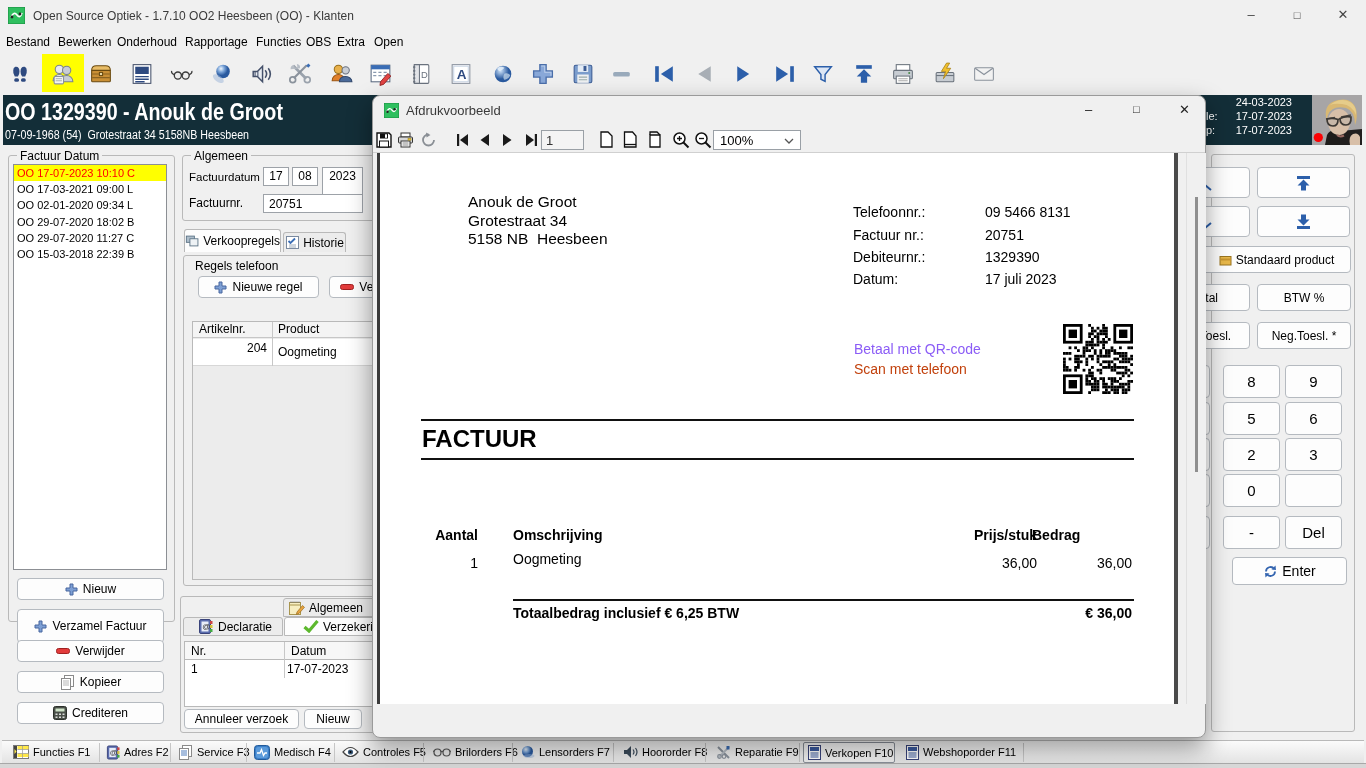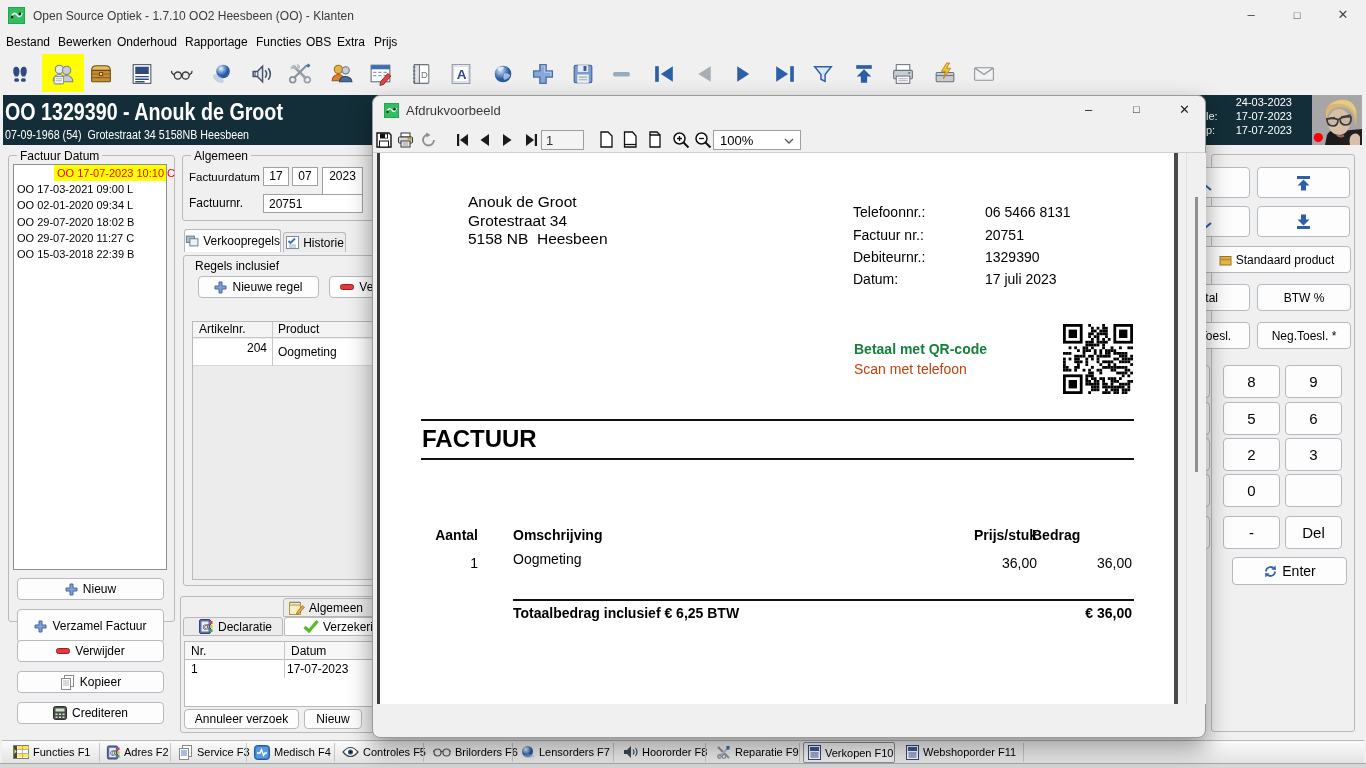--- a/index.html
+++ b/index.html
@@ -31,21 +31,21 @@
   
   .group { position:absolute; border:1px solid #b9b9b9; border-radius:3px; }
   .group > .glabel { position:absolute; top:-7px; left:8px; background:#f0f0f0; padding:0 3px; font-size:12px; color:#000; }
 
   
   .btn { position:absolute; background:#fdfdfd; border:1px solid #b5bac0; border-radius:4px; font-size:12px; color:#000; display:flex; align-items:center; justify-content:center; white-space:nowrap; }
 
   
   #lst { position:absolute; left:13px; top:164px; width:154px; height:406px; background:#fff; border:1px solid #8c8f94; font-size:11px; }
   #lst .row { height:16.2px; line-height:16.2px; padding-left:3px; white-space:nowrap; }
-  #lst .sel { background:#ffff00; color:#f00;margin-left:40px; }
+  #lst .sel { background:#ffff00; color:#f00; }
 
   
   .inp { position:absolute; background:#fff; border:1px solid #9da2a8; font-size:12px; color:#000; }
 
   
   .grid { position:absolute; background:#ececec; border:1px solid #b9b9b9; }
 
   
   #fbar { position:absolute; left:2px; top:740px; width:1362px; height:23px; background:linear-gradient(#fbfbfb,#e3e3e3); border-top:1px solid #b9b9b9; font-size:11px; }
   .fitem { position:absolute; top:0; height:22px; display:flex; align-items:center; gap:4px; color:#000; white-space:nowrap; }
@@ -82,21 +82,21 @@
 </div>
 
 <div id="menubar">
   <span style="left:6px">Bestand</span>
   <span style="left:58px">Bewerken</span>
   <span style="left:117px">Onderhoud</span>
   <span style="left:185px">Rapportage</span>
   <span style="left:256px">Functies</span>
   <span style="left:306px">OBS</span>
   <span style="left:337px">Extra</span>
-  <span style="left:374px">Prijs</span>
+  <span style="left:374px">Open</span>
 </div>
 
 <div id="toolbar">
   <div class="abs" style="left:42px;top:1px;width:42px;height:38px;background:#ffff00"></div>
   <div id="tbicons">
       <svg class="tbi" style="left:7px" width="26" height="26" viewBox="0 0 25 25">
         <path d="M8 5.5 Q12 5 12 10 Q12 13 10.5 15 L7.5 15 Q5.5 12 6 9 Q6 6 8 5.5z" fill="#2e4a80"></path>
         <rect x="7" y="16.5" width="4.5" height="3.5" rx="1.5" fill="#2e4a80"></rect>
         <path d="M17 5.5 Q13 5 13 10 Q13 13 14.5 15 L17.5 15 Q19.5 12 19 9 Q19 6 17 5.5z" fill="#2e4a80"></path>
         <rect x="13.5" y="16.5" width="4.5" height="3.5" rx="1.5" fill="#2e4a80"></rect>
@@ -308,37 +308,37 @@
         <rect x="6" y="10.5" width="2" height="1.5"></rect>
         <rect x="9.5" y="10.5" width="2" height="1.5"></rect>
       </g>
     </svg>Crediteren</div>
 
 <div class="group" style="left:182px;top:155px;width:560px;height:66px">
   <div class="glabel" style="top:-7px">Algemeen</div>
 </div>
 <div class="abs" style="left:189px;top:171px;font-size:11.5px">Factuurdatum</div>
 <div class="inp" style="left:263px;top:167px;width:26px;height:19px;text-align:center;line-height:17px">17</div>
-<div class="inp" style="left:292px;top:167px;width:26px;height:19px;text-align:center;line-height:17px">07</div>
+<div class="inp" style="left:292px;top:167px;width:26px;height:19px;text-align:center;line-height:17px">08</div>
 <div class="inp" style="left:322px;top:167px;width:41px;height:36px;text-align:center;line-height:17px">2023</div>
 <div class="abs" style="left:189px;top:196px;font-size:12px">Factuurnr.</div>
 <div class="inp" style="left:263px;top:194px;width:100px;height:19px;line-height:18px;padding-left:5px">20751</div>
 
 <div class="abs" style="left:184px;top:229px;width:97px;height:23px;background:#fdfdfd;border:1px solid #b9b9b9;border-bottom:none;border-radius:3px 3px 0 0;font-size:12px;display:flex;align-items:center;justify-content:center;gap:4px"><svg width="16" height="14" viewBox="0 0 16 14">
       <rect x="1.5" y="1.5" width="9" height="7" fill="#aebecb" stroke="#5a7284"></rect>
       <rect x="5.5" y="4.5" width="9" height="8" fill="#eef2f5" stroke="#5a7284"></rect>
     </svg>Verkoopregels</div>
 <div class="abs" style="left:283px;top:232px;width:63px;height:20px;background:#ececec;border:1px solid #b9b9b9;border-bottom:none;border-radius:3px 3px 0 0;font-size:12px;display:flex;align-items:center;justify-content:center;gap:3px"><svg width="15" height="15" viewBox="0 0 15 15">
       <rect x="1.5" y="1.5" width="12" height="12" fill="#fff" stroke="#7a8aa0"></rect>
       <path d="M3.5 6l2 2 4.5-4.5" stroke="#3a6db5" fill="none" stroke-width="1.8"></path>
       <path d="M4 10h7M4 12h7" stroke="#9aa8b8" stroke-width="1"></path>
     </svg>Historie</div>
 
 <div class="group" style="left:183px;top:255px;width:560px;height:331px">
-  <div class="glabel" style="top:3px;background:transparent">Regels inclusief</div>
+  <div class="glabel" style="top:3px;background:transparent">Regels telefoon</div>
 </div>
 <div class="btn" style="left:198px;top:276px;width:121px;height:22px"><svg width="13" height="13" viewBox="0 0 13 13">
       <path d="M5 1h3v4h4v3H8v4H5V8H1V5h4z" fill="#7d9fd4" stroke="#48679f"></path>
     </svg>Nieuwe regel</div>
 <div class="btn" style="left:329px;top:276px;width:121px;height:22px"><svg width="14" height="9" viewBox="0 0 14 9">
       <rect x="0.5" y="1.5" width="13" height="5" rx="2" fill="#e23b3b" stroke="#a02020"></rect>
     </svg>Verwijder regel</div>
 
 <div class="grid" style="left:192px;top:321px;width:540px;height:259px">
   <div class="abs" style="left:0;top:0;width:100%;height:16px;background:#f4f4f4;border-bottom:1px solid #c7c7c7;font-size:12px">
@@ -630,28 +630,28 @@
           <path d="M1 1l4 4 4-4" stroke="#555" stroke-width="1.3" fill="none"></path>
         </svg>
     </div>
   </div>
   <div id="dlgdoc">
     <div id="page"></div>
     <div class="abs" style="left:812px;top:0;width:1px;height:551px;background:#e0e0e0"></div>
     <div class="abs" style="left:821px;top:44px;width:3px;height:275px;background:#8f8f8f"></div>
     <div class="inv abs" style="left:94px;top:40px;line-height:18.6px;font-size:15.5px">Anouk de Groot<br>Grotestraat 34<br>5158 NB&nbsp; Heesbeen</div>
     <div class="inv abs" style="left:479px;top:51px">Telefoonnr.:</div>
-      <div class="inv abs" style="left:611px;top:51px">06 5466 8131</div>
+      <div class="inv abs" style="left:611px;top:51px">09 5466 8131</div>
     <div class="inv abs" style="left:479px;top:74px">Factuur nr.:</div>
       <div class="inv abs" style="left:611px;top:74px">20751</div>
     <div class="inv abs" style="left:479px;top:96px">Debiteurnr.:</div>
       <div class="inv abs" style="left:611px;top:96px">1329390</div>
     <div class="inv abs" style="left:479px;top:118px">Datum:</div>
       <div class="inv abs" style="left:611px;top:118px">17 juli 2023</div>
-    <div class="inv abs" style="left:480px;top:188px;font-weight:bold;color:#15803d">Betaal met QR-code</div>
+    <div class="inv abs" style="left:480px;top:188px;font-weight:normal;color:#8b5cf6">Betaal met QR-code</div>
     <div class="inv abs" style="left:480px;top:208px;color:#c2410c">Scan met telefoon</div>
     <div id="qr" class="abs" style="left:689px;top:171px"><svg width="70" height="72" viewBox="0 0 70 72">
           <rect x="25.2" y="0" width="2.8" height="2.8" fill="#000"></rect>
           <rect x="39.199999999999996" y="0" width="2.8" height="2.8" fill="#000"></rect>
           <rect x="28" y="2.8" width="2.8" height="2.8" fill="#000"></rect>
           <rect x="33.599999999999994" y="2.8" width="2.8" height="2.8" fill="#000"></rect>
           <rect x="39.199999999999996" y="2.8" width="2.8" height="2.8" fill="#000"></rect>
           <rect x="42" y="2.8" width="2.8" height="2.8" fill="#000"></rect>
           <rect x="28" y="5.6" width="2.8" height="2.8" fill="#000"></rect>
           <rect x="30.799999999999997" y="5.6" width="2.8" height="2.8" fill="#000"></rect>

